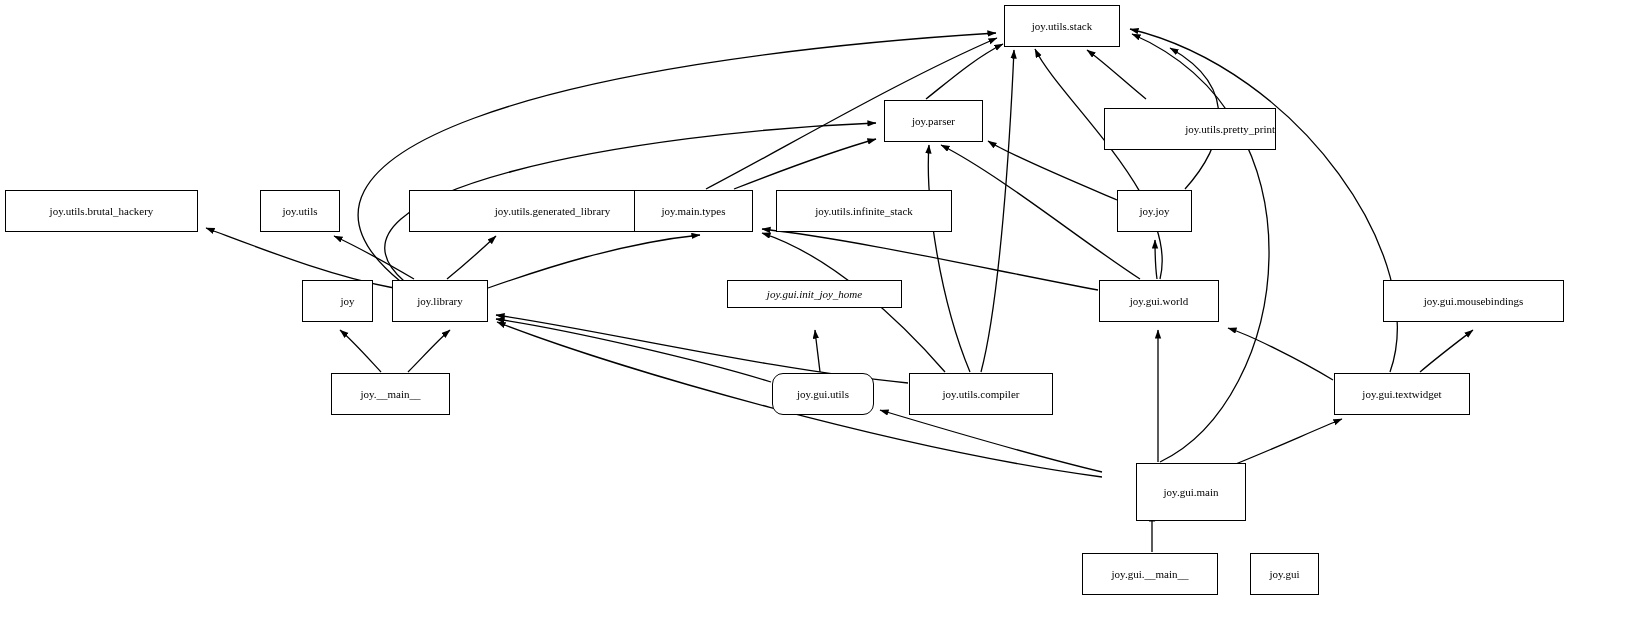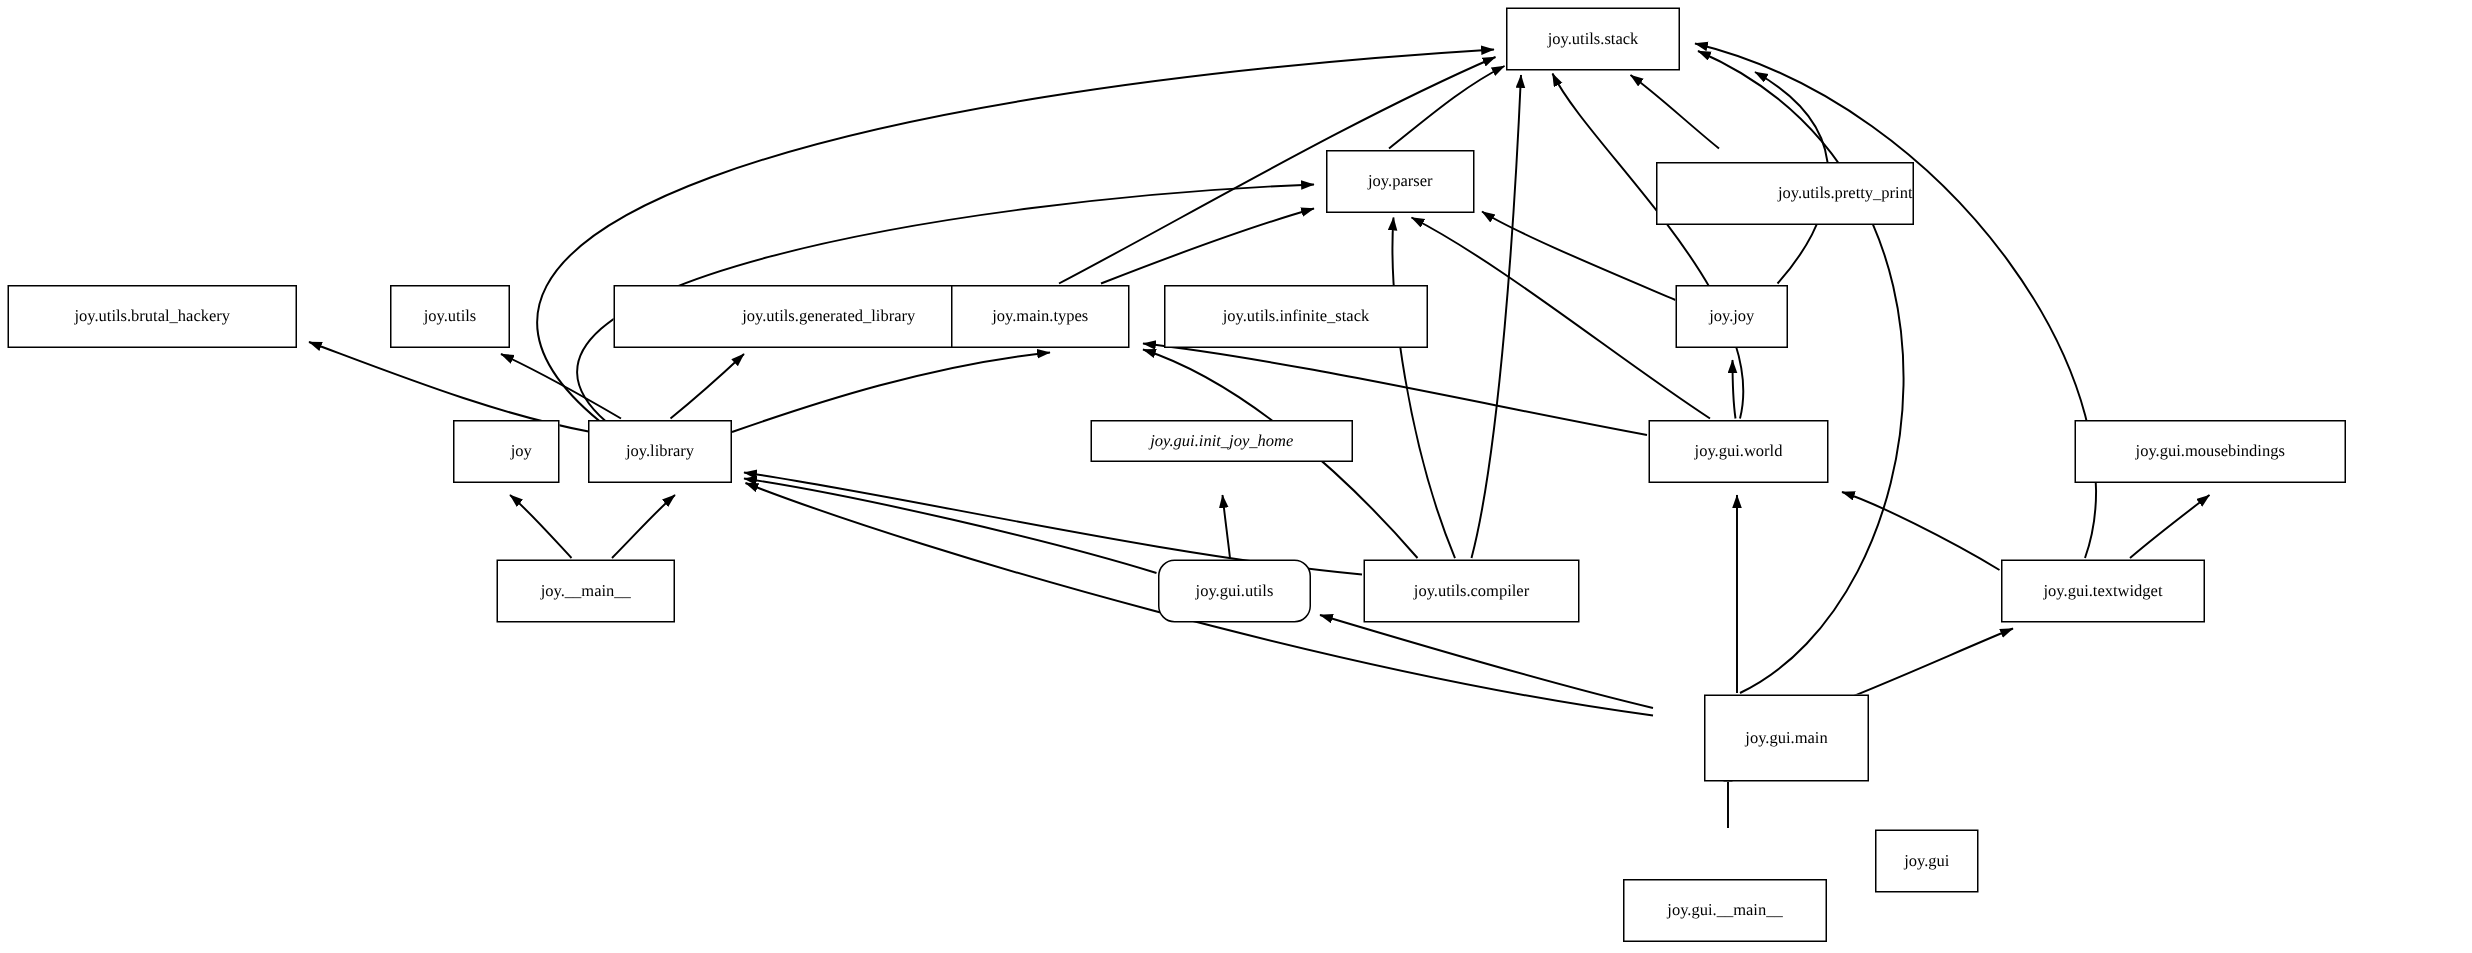--- a/index.html
+++ b/index.html
@@ -159,19 +159,19 @@
   </div>
   <div class="node" style="left:909px;top:373px;width:144px;height:42px;">
     <span>joy.utils.compiler</span>
   </div>
   <div class="node" style="left:1334px;top:373px;width:136px;height:42px;">
     <span>joy.gui.textwidget</span>
   </div>
   <div class="node" style="left:1103px;top:463px;width:110px;height:58px;margin-left:33px;">
     <span>joy.gui.main</span>
   </div>
-  <div class="node" style="left:1082px;top:586px;width:136px;height:42px;">
+  <div class="node" style="left:1082px;top:553px;width:136px;height:42px;">
     <span>joy.gui.__main__</span>
   </div>
   <div class="node" style="left:1250px;top:553px;width:69px;height:42px;">
     <span>joy.gui</span>
   </div>
 </div>
 
 </body></html>

